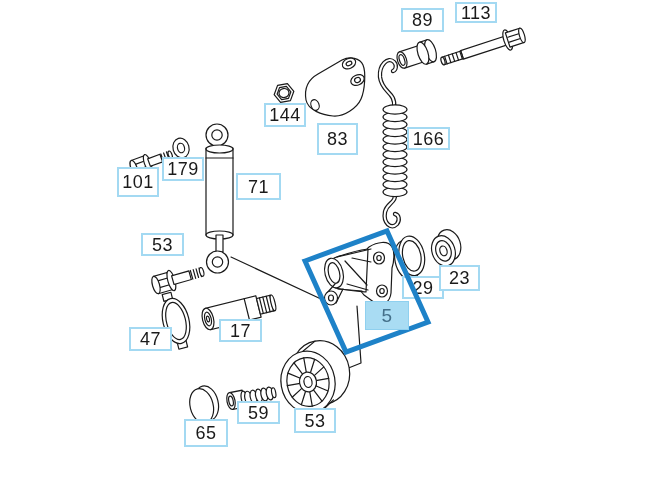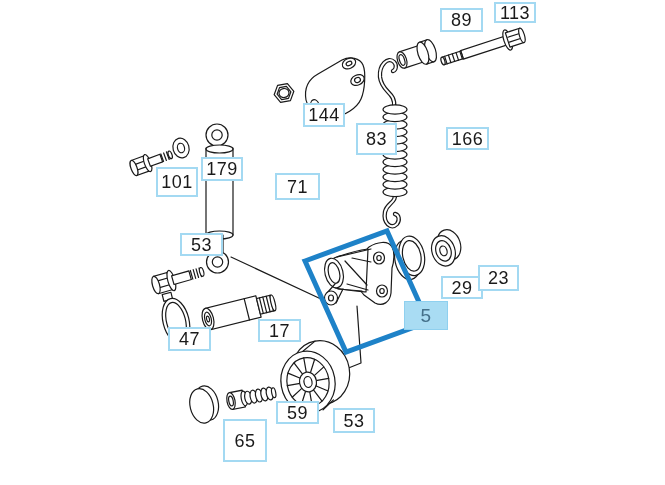--- a/index.html
+++ b/index.html
@@ -12,21 +12,21 @@
          font-family:"Liberation Sans",sans-serif;overflow:hidden;}
   svg.art{position:absolute;left:0;top:0;z-index:1;}
   svg.frame-layer{position:absolute;left:0;top:0;z-index:3;pointer-events:none;}
   .s{stroke:var(--line);stroke-width:1.2;fill:none;stroke-linecap:round;stroke-linejoin:round;}
   .w{stroke:var(--line);stroke-width:1.2;fill:#ffffff;stroke-linejoin:round;}
   .tube-out{stroke:var(--line);stroke-width:4.4;fill:none;stroke-linecap:round;}
   .tube-in{stroke:#ffffff;stroke-width:2;fill:none;stroke-linecap:round;}
   .frame{fill:none;stroke:var(--frame-blue);stroke-width:5;stroke-linejoin:miter;}
   .label{position:absolute;z-index:2;box-sizing:border-box;border:2px solid var(--label-border);
          background:var(--label-bg);color:var(--label-text);display:flex;align-items:center;
-         justify-content:center;font-size:18px;letter-spacing:.5px;line-height:1;cursor:pointer;margin-left:39px;}
+         justify-content:center;font-size:18px;letter-spacing:.5px;line-height:1;cursor:pointer;}
   .label--selected{z-index:4;background:var(--selected-bg);border:1px solid var(--selected-border);
          color:var(--selected-text);font-size:19px;}
 </style>
 </head>
 <body>
 
 <div class="stage">
 
   <svg class="art" width="665" height="485" viewBox="0 0 665 485">
 
@@ -207,21 +207,21 @@
   <div class="label" style="left:317px;top:123px;width:41px;height:32px">83</div>
   <div class="label" style="left:407px;top:127px;width:43px;height:23px">166</div>
   <div class="label" style="left:117px;top:167px;width:42px;height:30px">101</div>
   <div class="label" style="left:162px;top:157px;width:42px;height:24px">179</div>
   <div class="label" style="left:236px;top:173px;width:45px;height:27px">71</div>
   <div class="label" style="left:141px;top:233px;width:43px;height:23px">53</div>
   <div class="label" style="left:129px;top:327px;width:43px;height:24px">47</div>
   <div class="label" style="left:219px;top:319px;width:43px;height:23px">17</div>
   <div class="label" style="left:402px;top:276px;width:42px;height:23px">29</div>
   <div class="label" style="left:439px;top:265px;width:41px;height:26px">23</div>
-  <div class="label" style="left:184px;top:419px;width:44px;height:43px">65</div>
+  <div class="label" style="left:184px;top:419px;width:44px;height:28px">65</div>
   <div class="label" style="left:237px;top:401px;width:43px;height:23px">59</div>
   <div class="label" style="left:294px;top:408px;width:42px;height:25px">53</div>
 
   <svg class="frame-layer" width="665" height="485" viewBox="0 0 665 485">
     <polygon class="frame" points="305,261 387,231 428,322 346,352"></polygon>
   </svg>
 
   <div class="label label--selected" style="left:365px;top:301px;width:44px;height:29px">5</div>
 </div>
 

